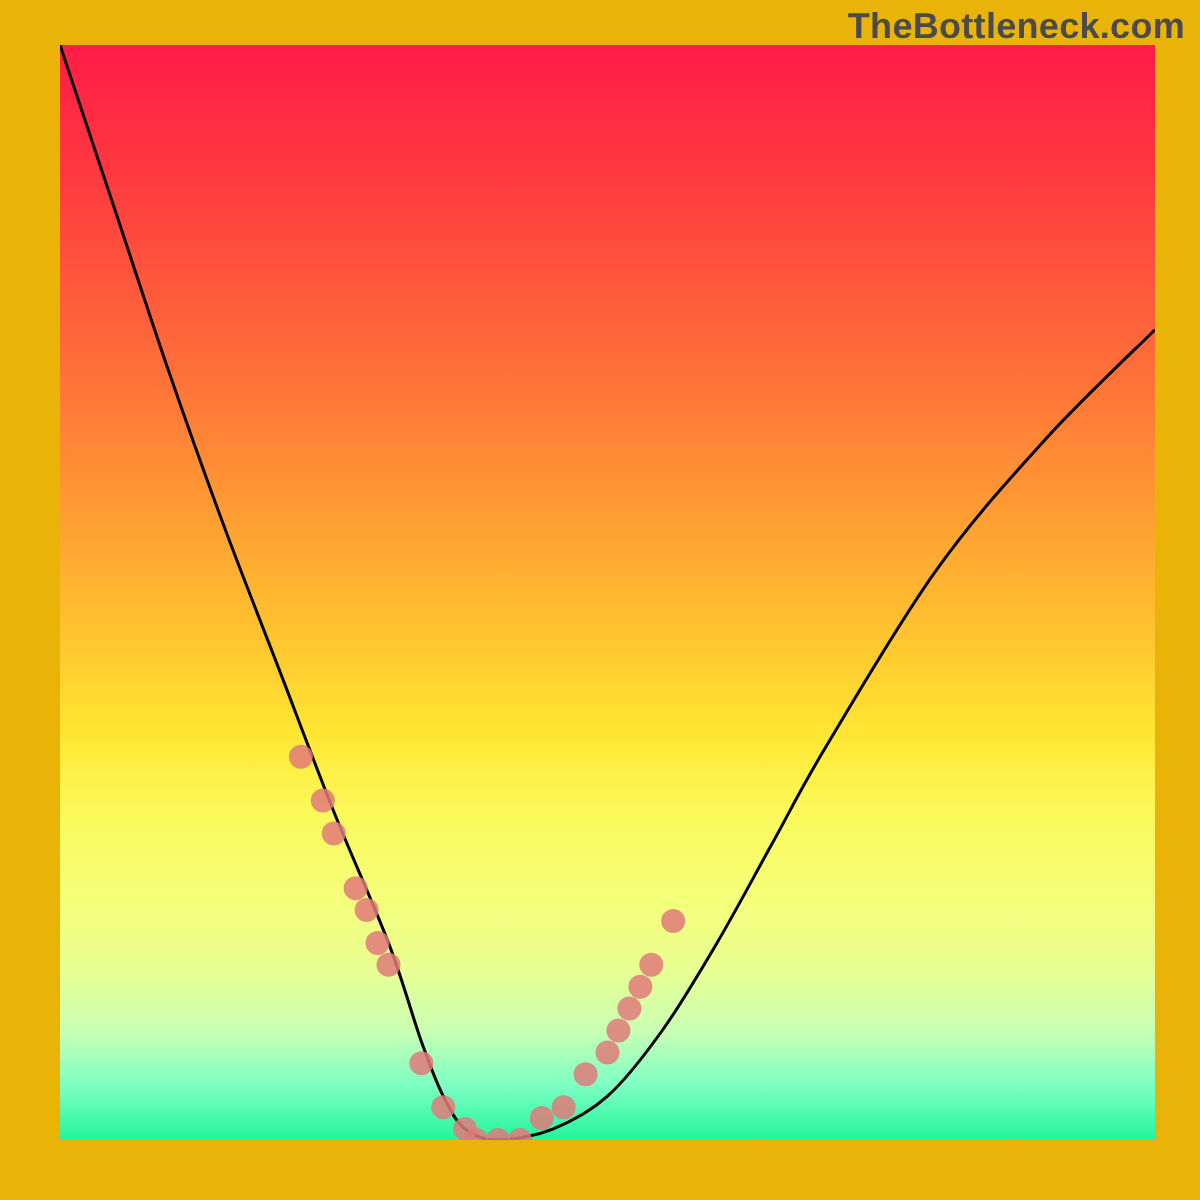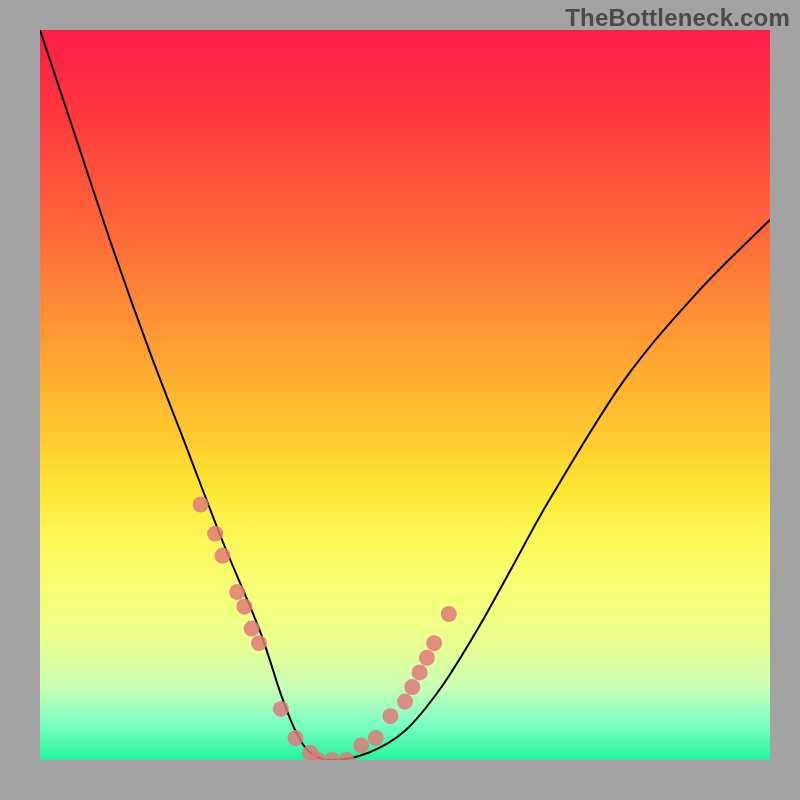--- a/index.html
+++ b/index.html
@@ -8,21 +8,21 @@
     background: #000;
     width: 800px;
     height: 800px;
     overflow: hidden;
     font-family: Arial, Helvetica, sans-serif;
   }
   .frame {
     position: relative;
     width: 800px;
     height: 800px;
-    background: #a3a3a3;
+    background: #eab308;
   }
   .watermark {
     position: absolute;
     top: 4px;
     right: 10px;
     color: #4b4b4b;
     font-size: 24px;
     font-weight: 600;
     letter-spacing: 0.2px;
     z-index: 5;

